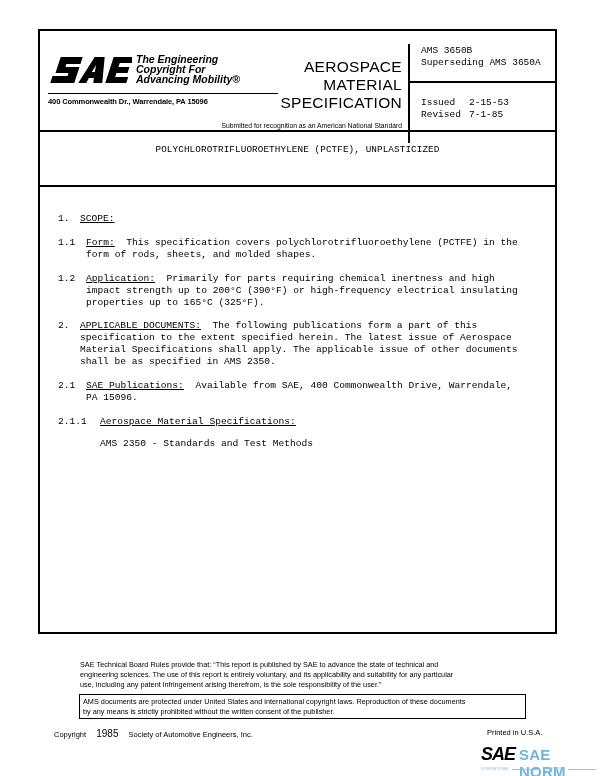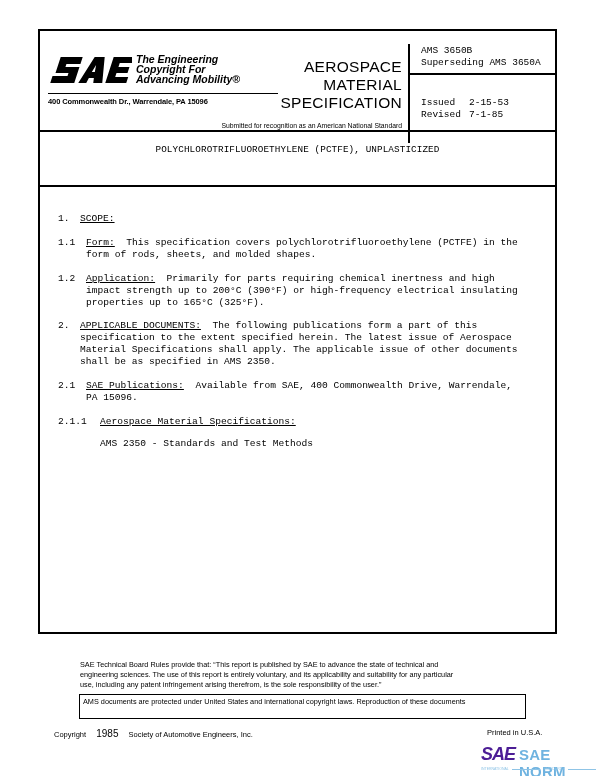--- a/index.html
+++ b/index.html
@@ -2,21 +2,21 @@
 <html><head>
 <meta charset="utf-8">
 <style>
   * { box-sizing: border-box; margin: 0; padding: 0; }
   html, body { width: 600px; height: 776px; background: #ffffff; overflow: hidden; }
   body { position: relative; color: #000; font-family: "Liberation Sans", sans-serif; }
 
   .frame { position: absolute; border: 2px solid #000; }
   #header-box { left: 38px; top: 29px; width: 519px; height: 103px; }
   #left-cell { position: absolute; left: 0; top: 0; width: 370px; height: 100%; border-right: 2px solid #000; margin-top: 13px; }
-  #right-cell-top { position: absolute; left: 370px; top: 0; width: 145px; height: 44px; border-bottom: 2px solid #000; }
+  #right-cell-top { position: absolute; left: 370px; top: 0; width: 145px; height: 52px; border-bottom: 2px solid #000; }
   #right-cell-bottom { position: absolute; left: 370px; top: 52px; width: 171px; height: 48px; }
 
   #sae-logo { position: absolute; left: 10px; top: 9px; width: 82px; height: 34px; }
   .tagline { position: absolute; left: 96px; top: 10px; font-style: italic; font-weight: bold; font-size: 10.5px; line-height: 10px; }
   #logo-rule { position: absolute; left: 8px; top: 49px; width: 230px; border-top: 1px solid #000; }
   #address { position: absolute; left: 8px; top: 53px; font-size: 7.5px; font-weight: bold; letter-spacing: -0.1px; }
   #spec-title { position: absolute; right: 6px; top: 14px; text-align: right; font-size: 15.5px; line-height: 18px; letter-spacing: 0.3px; }
   #submitted { position: absolute; right: 6px; top: 78px; font-size: 6.8px; }
 
   .mono { font-family: "Liberation Mono", "DejaVu Sans Mono", monospace; }
@@ -36,21 +36,21 @@
   .u { text-decoration: underline; }
 
   #footer-rules { position: absolute; left: 80px; top: 660px; width: 446px; font-size: 7.3px; line-height: 10px; }
   #footer-copyright-box { position: absolute; left: 79px; top: 694px; width: 447px; height: 25px; border: 1px solid #000; padding: 2px 3px; font-size: 7.3px; line-height: 10px; }
   #copyright-line { position: absolute; left: 54px; top: 728px; font-size: 7.5px; }
   #copyright-line span { margin-right: 8px; margin-top: 40px; }
   #copyright-line .year { font-size: 10px; }
   #printed { position: absolute; left: 487px; top: 728px; font-size: 7.5px; }
 
   #watermark { position: absolute; left: 481px; top: 744px; width: 115px; height: 30px; }
-  #wm-sae { position: absolute; left: 0; top: 0; font-size: 18px; font-weight: bold; font-style: italic; color: #4c1d95; letter-spacing: -1px; }
+  #wm-sae { position: absolute; left: 0; top: 0; font-size: 18px; font-weight: bold; font-style: italic; color: #000000; letter-spacing: -1px; }
   #wm-norm { position: absolute; left: 38px; top: 2px; font-size: 15px; font-weight: bold; color: #6fb3e0; letter-spacing: 0.2px; }
   #wm-sub { position: absolute; left: 0; top: 23px; width: 115px; font-size: 3.5px; color: #8fc4e6; display: flex; align-items: center; gap: 3px; }
   #wm-sub .line { flex: 1; border-top: 1px solid #8fc4e6; }
 </style>
 </head>
 <body>
 
 <div class="frame" id="header-box">
   <div id="left-cell">
     <svg id="sae-logo" viewBox="0 0 82 34">
@@ -143,20 +143,21 @@
 
 <div class="para mono" style="left:100px; top:438px;">AMS 2350 - Standards and Test Methods</div>
 
 <div id="footer-rules">
   <div>SAE Technical Board Rules provide that: “This report is published by SAE to advance the state of technical and</div>
   <div>engineering sciences. The use of this report is entirely voluntary, and its applicability and suitability for any particular</div>
   <div>use, including any patent infringement arising therefrom, is the sole responsibility of the user.”</div>
 </div>
 <div id="footer-copyright-box">
   <div>AMS documents are protected under United States and international copyright laws. Reproduction of these documents</div>
+  <div>by any means is strictly prohibited without the written consent of the publisher.</div>
 </div>
 
 <div id="copyright-line">
   <span>Copyright</span>
   <span class="year">1985</span>
   <span>Society of Automotive Engineers, Inc.</span>
 </div>
 <div id="printed">Printed in U.S.A.</div>
 
 <div id="watermark">

